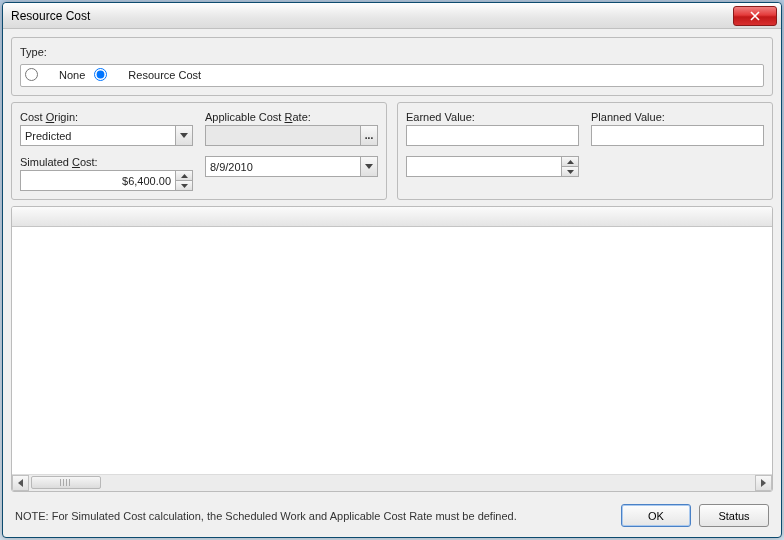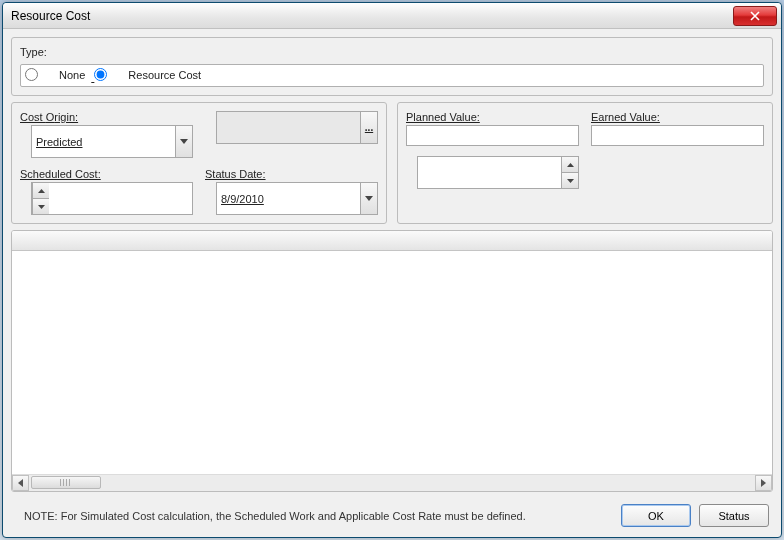--- a/index.html
+++ b/index.html
@@ -54,21 +54,20 @@
     display: flex;
     flex-direction: column;
     gap: 6px;
   }
 
   .groupbox {
     border: 1px solid #bcbcbc;
     border-radius: 3px;
     background: #f0f0f0;
     padding: 8px;
-    text-decoration: underline;
   }
   .row-gap { display: flex; gap: 10px; }
   .half { flex: 1; }
 
   .label { color: #222; margin-bottom: 2px; display: inline-block; }
   .u { text-decoration: underline; }
 
   .radio-row {
     margin-top: 4px;
     border: 1px solid #b0b0b0;
@@ -86,24 +85,23 @@
     height: 21px;
     border: 1px solid #a8a8a8;
     background: #fff;
     font-size: 11px;
     padding: 0 3px;
     display: flex;
     align-items: center;
   }
   .combo, .date-combo, .spin, .browse-combo {
     display: flex;
-    height: 33px;
+    height: 21px;
     border: 1px solid #a8a8a8;
     background: #fff;
-    margin-left: 11px;
   }
   .combo .txt, .date-combo .txt, .spin .txt, .browse-combo .txt {
     flex: 1; padding: 0 4px; display: flex; align-items: center;
   }
   .combo .txt.right, .spin .txt.right { justify-content: flex-end; }
   .btn-drop, .btn-browse {
     width: 17px;
     border-left: 1px solid #a8a8a8;
     background: linear-gradient(#f8f8f8,#e0e0e0);
     display: flex; align-items: center; justify-content: center;
@@ -170,21 +168,21 @@
     background: repeating-linear-gradient(90deg,#aaa 0,#aaa 1px,transparent 1px,transparent 3px);
   }
   .hscroll svg { width: 7px; height: 8px; }
 
   .footer {
     display: flex;
     align-items: center;
     padding: 6px 4px 2px 4px;
     gap: 8px;
   }
-  .note { flex: 1; color: #333; margin-left: 9px; }
+  .note { flex: 1; color: #333; }
   .dlg-btn {
     min-width: 70px;
     height: 23px;
     border: 1px solid #8a8a8a;
     border-radius: 3px;
     background: linear-gradient(#fdfdfd,#e6e6e6);
     font-size: 11px;
     cursor: pointer;
   }
   .dlg-btn.default {
@@ -233,71 +231,72 @@
               <div class="txt">Predicted</div>
               <div class="btn-drop">
                 <svg viewBox="0 0 8 6">
                     <path d="M0 0 L8 0 L4 5 Z" fill="#444"></path>
                   </svg>
               </div>
             </div>
           </div>
 
           <div class="field-col">
+            <span class="label"><span>Applicable Cost </span><span class="u">R</span><span>ate:</span></span>
             <div class="browse-combo disabled">
               <div class="txt"></div>
               <div class="btn-browse">...</div>
             </div>
           </div>
 
           <div class="field-col">
-            <span class="label"><span>Scheduled </span><span class="u">C</span><span>ost:</span></span>
+            <span class="label"><span>Simulated </span><span class="u">C</span><span>ost:</span></span>
             <div class="spin">
+              <div class="txt right">$6,400.00</div>
               <div class="spin-btns">
                 <div>
                     <svg viewBox="0 0 7 4">
                       <path d="M0 4 L7 4 L3.5 0 Z" fill="#444"></path>
                     </svg>
                   </div>
                 <div>
                     <svg viewBox="0 0 7 4">
                       <path d="M0 0 L7 0 L3.5 4 Z" fill="#444"></path>
                     </svg>
                   </div>
               </div>
             </div>
           </div>
 
           <div class="field-col">
-            <span class="label">Status Date:</span>
             <div class="date-combo">
               <div class="txt">8/9/2010</div>
               <div class="btn-drop">
                 <svg viewBox="0 0 8 6">
                     <path d="M0 0 L8 0 L4 5 Z" fill="#444"></path>
                   </svg>
               </div>
             </div>
           </div>
 
         </div>
       </div>
 
       <div class="groupbox half">
         <div class="fields-grid">
 
           <div class="field-col">
-            <span class="label">Planned Value:</span>
+            <span class="label">Earned Value:</span>
             <div class="input-like">
                 <span></span>
               </div>
           </div>
 
           <div class="field-col">
-            <span class="label">Earned Value:</span>
+            <span class="label">Planned Value:</span>
             <div class="input-like">
                 <span></span>
               </div>
           </div>
 
           <div class="field-col">
             <div class="spin">
               <div class="txt right"></div>
               <div class="spin-btns">
                 <div>

